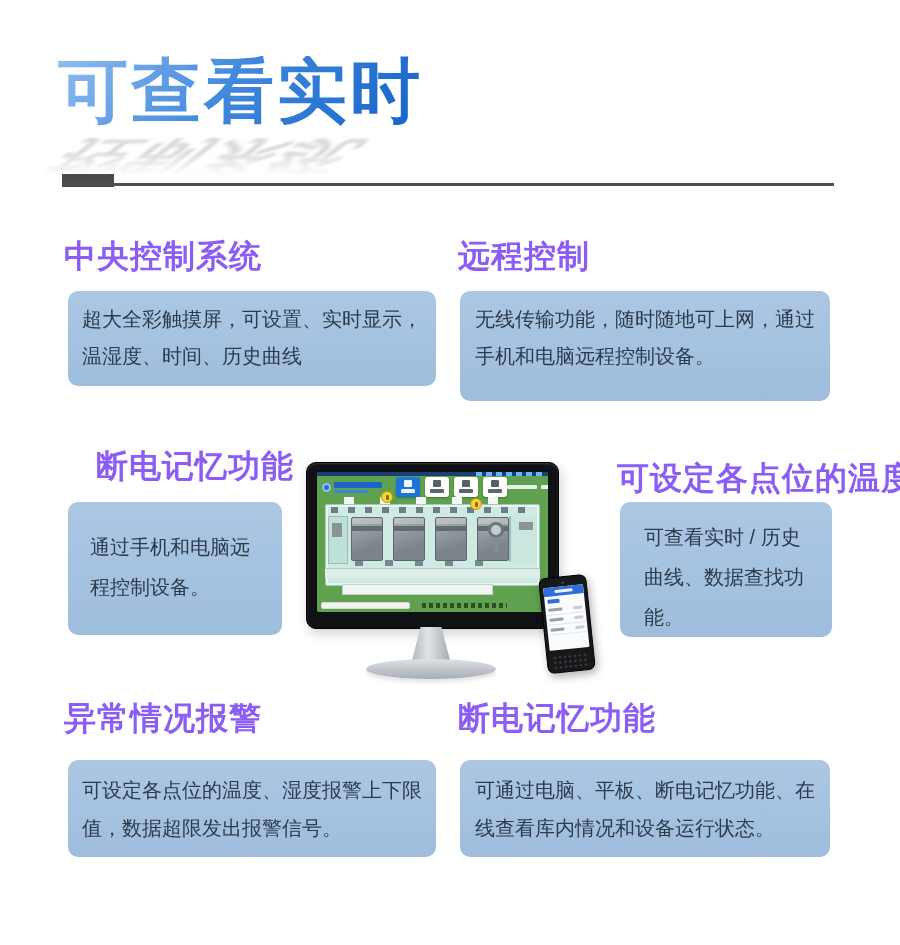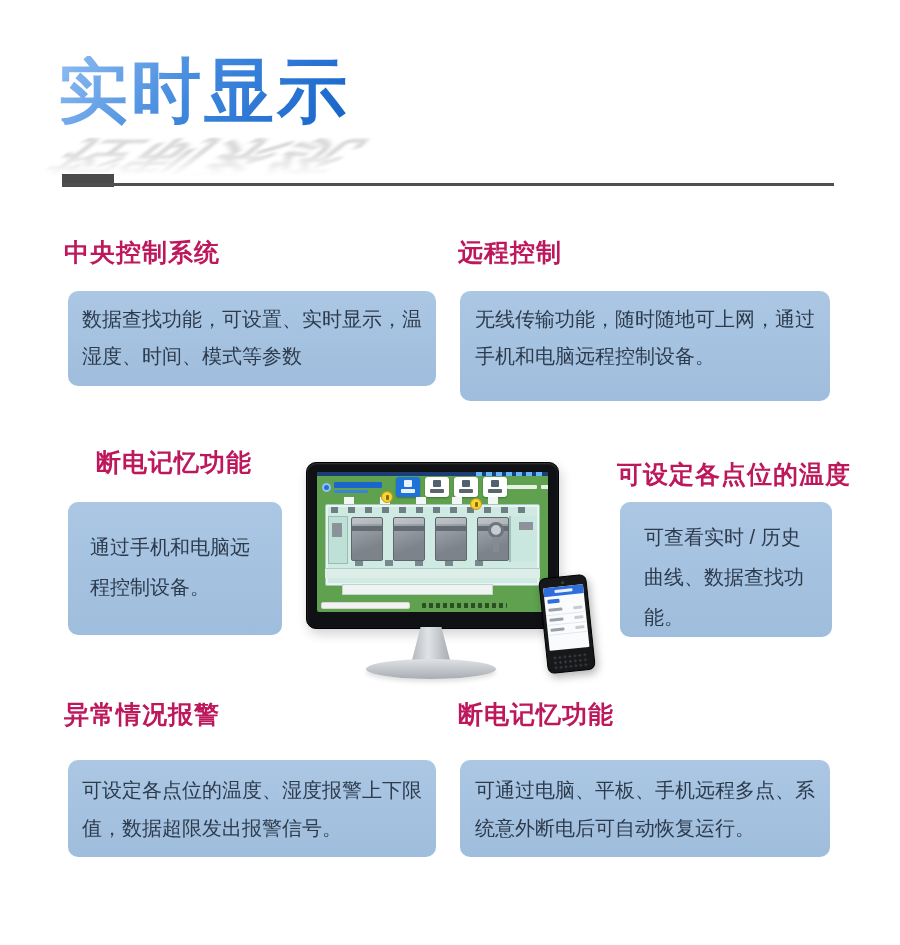--- a/index.html
+++ b/index.html
@@ -22,21 +22,21 @@
     transform:scaleY(-0.62) skewX(38deg);transform-origin:center;
     filter:blur(2px);opacity:.5;
     -webkit-mask-image:linear-gradient(180deg,transparent 10%,rgba(0,0,0,.9) 65%);
     mask-image:linear-gradient(180deg,transparent 10%,rgba(0,0,0,.9) 65%);
   }
   
   .divider-thick{position:absolute;left:62px;top:174px;width:52px;height:13px;background:#4a4a4a;}
   .divider-line{position:absolute;left:62px;top:183px;width:772px;height:3px;background:#4f4f4f;}
   
   .sec-heading{
-    position:absolute;font-size:25px;font-weight:700;color:#be185d;
+    position:absolute;font-size:32px;font-weight:700;color:#8b5cf6;
     letter-spacing:1px;white-space:nowrap;line-height:1.15;
   }
   .h-central{left:64px;top:238px;}
   .h-remote{left:458px;top:238px;}
   .h-memory{left:64px;top:448px;margin-left:32px;}
   .h-data{left:617px;top:460px;}
   .h-alarm{left:64px;top:700px;}
   .h-video{left:458px;top:700px;}
   
   .panel{
@@ -166,43 +166,43 @@
   .ph-speaker{
     position:absolute;left:5px;right:5px;bottom:3px;height:14px;opacity:.9;
     background-image:radial-gradient(#3c4046 1px,transparent 1.4px);background-size:5px 5px;
   }
 </style>
 </head>
 <body>
 
 <div class="page">
 
-  <div class="main-title">实时显示</div>
+  <div class="main-title">可查看实时</div>
   <div class="title-reflection" aria-hidden="true">控制系统</div>
 
   <div class="divider-thick"></div>
   <div class="divider-line"></div>
 
   <div class="sec-heading h-central">中央控制系统</div>
-  <div class="panel p-central">数据查找功能，可设置、实时显示，温湿度、时间、模式等参数</div>
+  <div class="panel p-central">超大全彩触摸屏，可设置、实时显示，温湿度、时间、历史曲线</div>
 
   <div class="sec-heading h-remote">远程控制</div>
   <div class="panel p-remote">无线传输功能，随时随地可上网，通过手机和电脑远程控制设备。</div>
 
   <div class="sec-heading h-memory">断电记忆功能</div>
   <div class="panel p-memory">通过手机和电脑远程控制设备。</div>
 
   <div class="sec-heading h-data">可设定各点位的温度</div>
   <div class="panel p-data">可查看实时 / 历史曲线、数据查找功能。</div>
 
   <div class="sec-heading h-alarm">异常情况报警</div>
   <div class="panel p-alarm">可设定各点位的温度、湿度报警上下限值，数据超限发出报警信号。</div>
 
   <div class="sec-heading h-video">断电记忆功能</div>
-  <div class="panel p-video">可通过电脑、平板、手机远程多点、系统意外断电后可自动恢复运行。</div>
+  <div class="panel p-video">可通过电脑、平板、断电记忆功能、在线查看库内情况和设备运行状态。</div>
 
   <div class="device-art">
     <div class="monitor">
       <div class="screen">
         <div class="scr-topstrip">
             <div class="dashes"></div>
           </div>
         <div class="scr-bar">
           <div class="logo-dot"></div>
           <div class="logo-lines">

